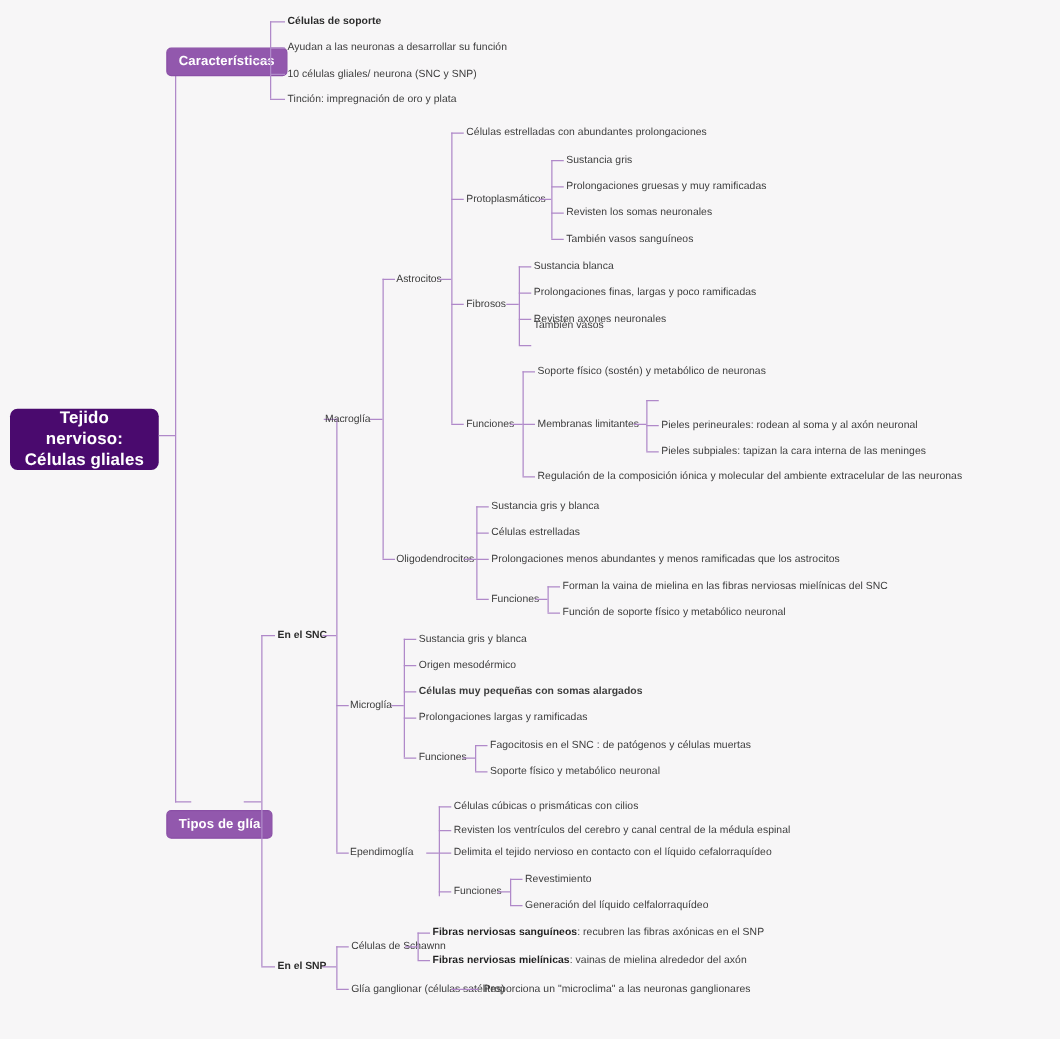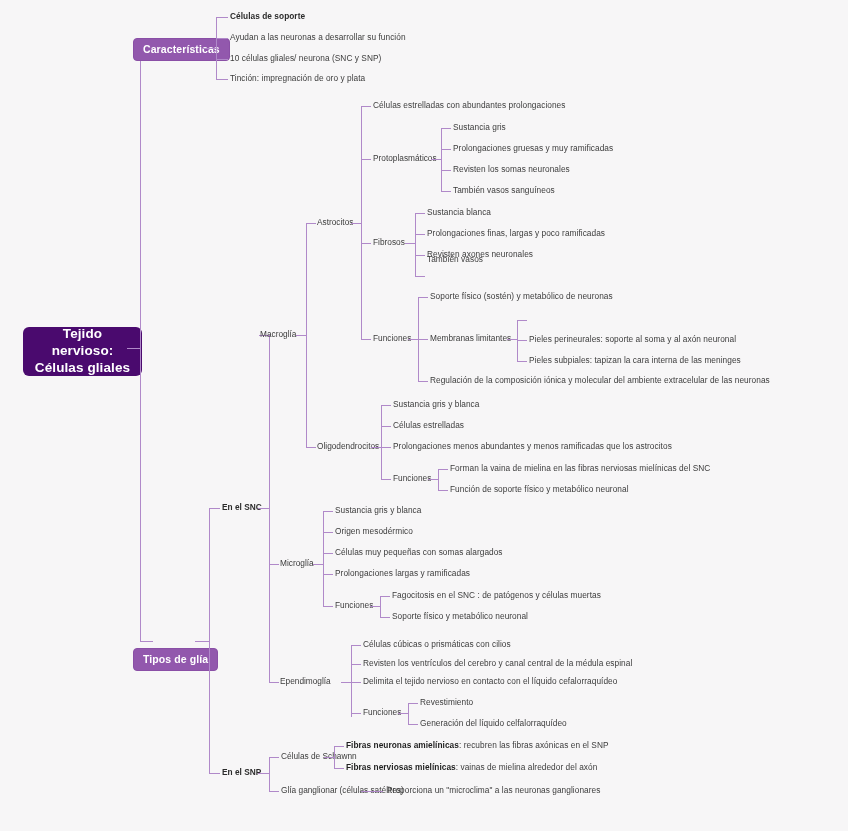--- a/index.html
+++ b/index.html
@@ -75,21 +75,21 @@
     white-space: nowrap;
     transform: translateY(-50%);
   }
   .topic.bold { font-weight: bold; color: #2b2b2b; }
 </style>
 </head>
 <body>
 
 <div id="canvas">
 
-  <div class="root-node" style="left:8px; top:327px; width:119px; height:49px;margin-left:15px;">
+  <div class="root-node" style="left:8px; top:327px; width:119px; height:49px;">
     <div>
       <div>Tejido nervioso:</div>
       <div>Células gliales</div>
     </div>
   </div>
 
   <div class="hline" style="left:127px; top:348px; width:13px;"></div>
 
   <div class="vline" style="left:140px; top:48px; height:594px;"></div>
 
@@ -177,21 +177,21 @@
   <div class="hline" style="left:418px; top:297px; width:10px;"></div>
   <div class="leaf" style="left:430px; top:297px;">Soporte físico (sostén) y metabólico de neuronas</div>
 
   <div class="hline" style="left:418px; top:339px; width:10px;"></div>
   <div class="topic" style="left:430px; top:339px;">Membranas limitantes</div>
   <div class="hline" style="left:507px; top:339px; width:10px;"></div>
   <div class="vline" style="left:517px; top:320px; height:41px;"></div>
 
   <div class="hline" style="left:517px; top:320px; width:10px;"></div>
   <div class="hline" style="left:517px; top:340px; width:10px;"></div>
-  <div class="leaf" style="left:529px; top:340px;">Pieles perineurales: soporte al soma y al axón neuronal</div>
+  <div class="leaf" style="left:529px; top:340px;">Pieles perineurales: rodean al soma y al axón neuronal</div>
   <div class="hline" style="left:517px; top:361px; width:10px;"></div>
   <div class="leaf" style="left:529px; top:361px;">Pieles subpiales: tapizan la cara interna de las meninges</div>
 
   <div class="hline" style="left:418px; top:381px; width:10px;"></div>
   <div class="leaf" style="left:430px; top:381px;">Regulación de la composición iónica y molecular del ambiente extracelular de las neuronas</div>
 
   <div class="hline" style="left:306px; top:447px; width:10px;"></div>
   <div class="topic" style="left:317px; top:447px;">Oligodendrocitos</div>
   <div class="hline" style="left:371px; top:447px; width:10px;"></div>
   <div class="vline" style="left:381px; top:405px; height:74px;"></div>
@@ -216,21 +216,21 @@
   <div class="hline" style="left:269px; top:564px; width:10px;"></div>
   <div class="topic" style="left:280px; top:564px;">Microglía</div>
   <div class="hline" style="left:313px; top:564px; width:10px;"></div>
   <div class="vline" style="left:323px; top:511px; height:95px;"></div>
 
   <div class="hline" style="left:323px; top:511px; width:10px;"></div>
   <div class="leaf" style="left:335px; top:511px;">Sustancia gris y blanca</div>
   <div class="hline" style="left:323px; top:532px; width:10px;"></div>
   <div class="leaf" style="left:335px; top:532px;text-align:center;">Origen mesodérmico</div>
   <div class="hline" style="left:323px; top:553px; width:10px;"></div>
-  <div class="leaf" style="left:335px; top:553px;">Células muy pequeñas con somas alargados</div>
+  <div class="leaf" style="left:335px; top:553px;font-weight:bold;">Células muy pequeñas con somas alargados</div>
   <div class="hline" style="left:323px; top:574px; width:10px;"></div>
   <div class="leaf" style="left:335px; top:574px;">Prolongaciones largas y ramificadas</div>
 
   <div class="hline" style="left:323px; top:606px; width:10px;"></div>
   <div class="topic" style="left:335px; top:606px;">Funciones</div>
   <div class="hline" style="left:370px; top:606px; width:10px;"></div>
   <div class="vline" style="left:380px; top:596px; height:21px;"></div>
 
   <div class="hline" style="left:380px; top:596px; width:10px;"></div>
   <div class="leaf" style="left:392px; top:596px;">Fagocitosis en el SNC : de patógenos y células muertas</div>
@@ -264,21 +264,21 @@
   <div class="hline" style="left:258px; top:773px; width:11px;"></div>
   <div class="vline" style="left:269px; top:757px; height:34px;"></div>
 
   <div class="hline" style="left:269px; top:757px; width:10px;"></div>
   <div class="topic" style="left:281px; top:757px;">Células de Schawnn</div>
   <div class="hline" style="left:324px; top:757px; width:10px;"></div>
   <div class="vline" style="left:334px; top:746px; height:22px;"></div>
 
   <div class="hline" style="left:334px; top:746px; width:10px;"></div>
   <div class="leaf" style="left:346px; top:746px;">
-    <b>Fibras neuronas amielínicas</b><span>: recubren las fibras axónicas en el SNP</span>
+    <b>Fibras nerviosas sanguíneos</b><span>: recubren las fibras axónicas en el SNP</span>
   </div>
   <div class="hline" style="left:334px; top:768px; width:10px;"></div>
   <div class="leaf" style="left:346px; top:768px;">
     <b>Fibras nerviosas mielínicas</b><span>: vainas de mielina alrededor del axón</span>
   </div>
 
   <div class="hline" style="left:269px; top:791px; width:10px;"></div>
   <div class="topic" style="left:281px; top:791px;">Glía ganglionar (células satélites)</div>
   <div class="hline" style="left:361px; top:791px; width:22px;"></div>
   <div class="leaf" style="left:387px; top:791px;">Proporciona un "microclima" a las neuronas ganglionares</div>

